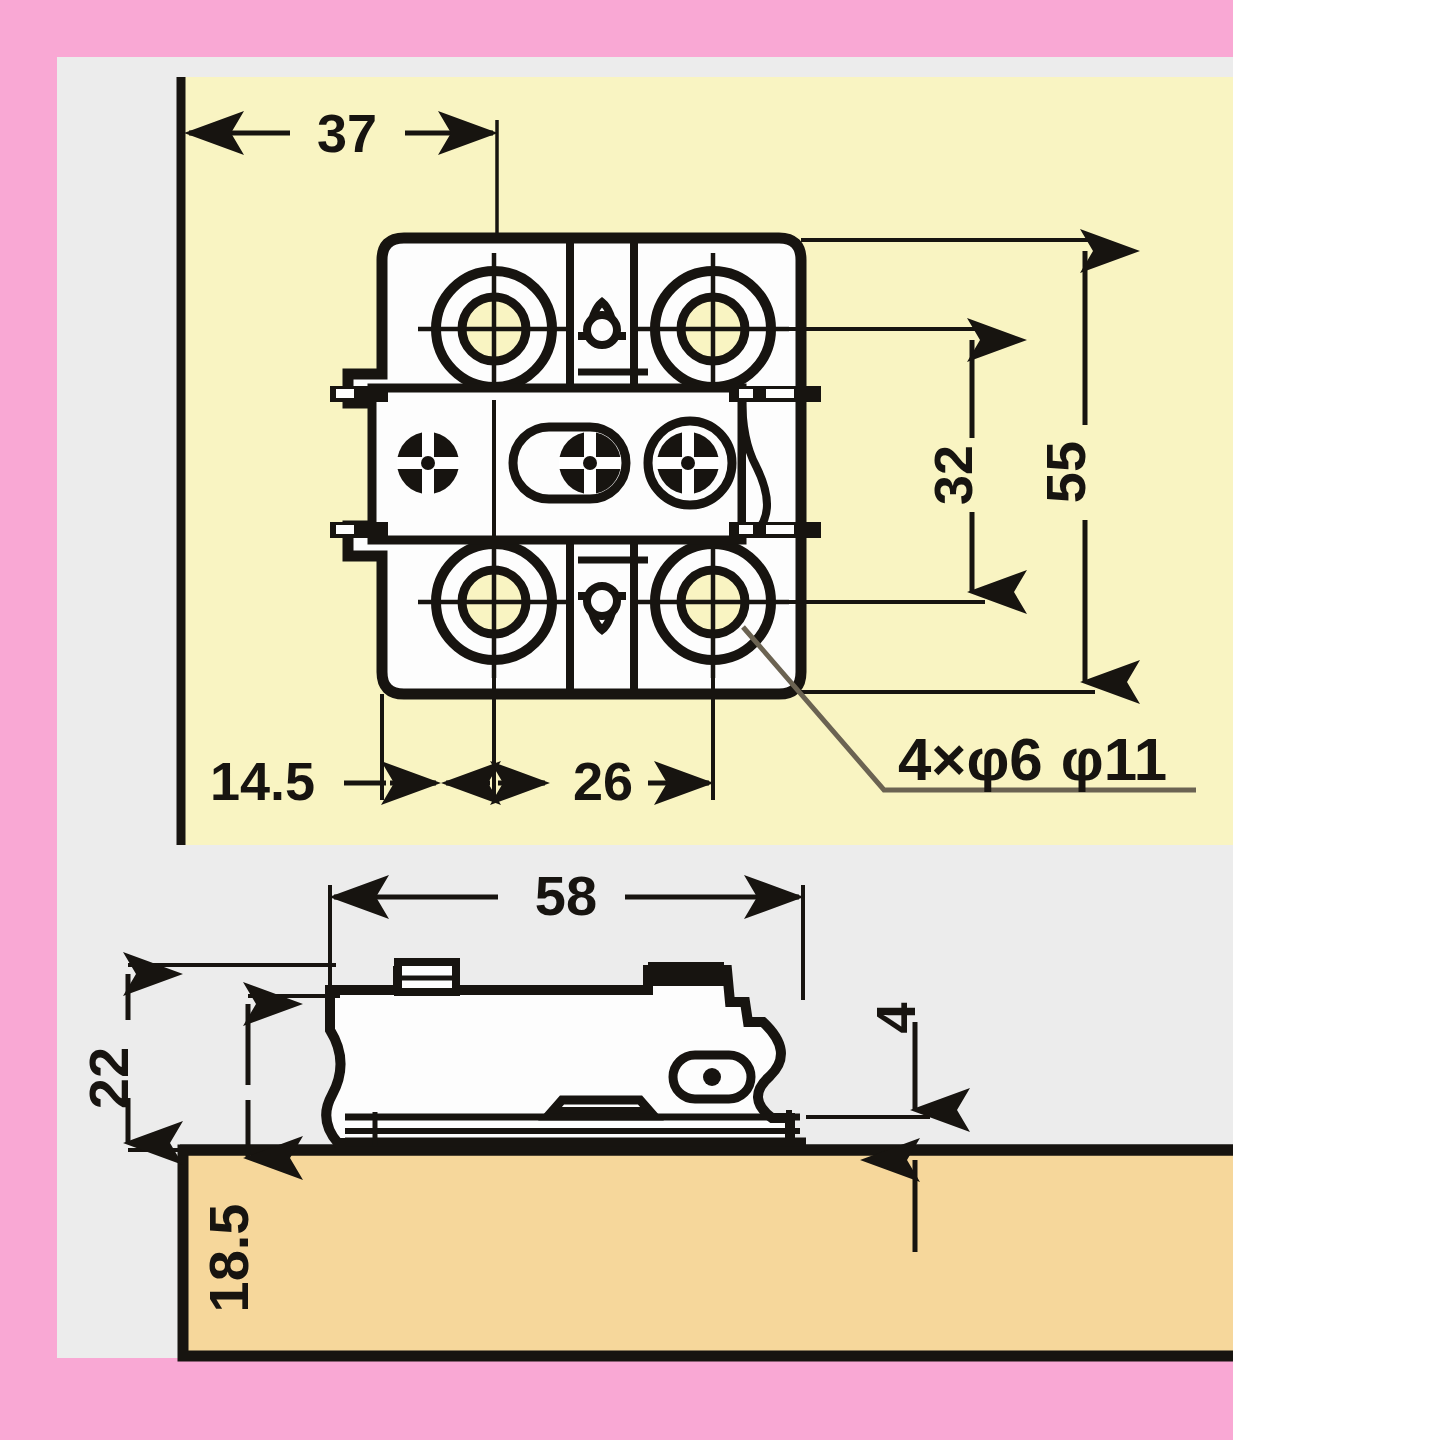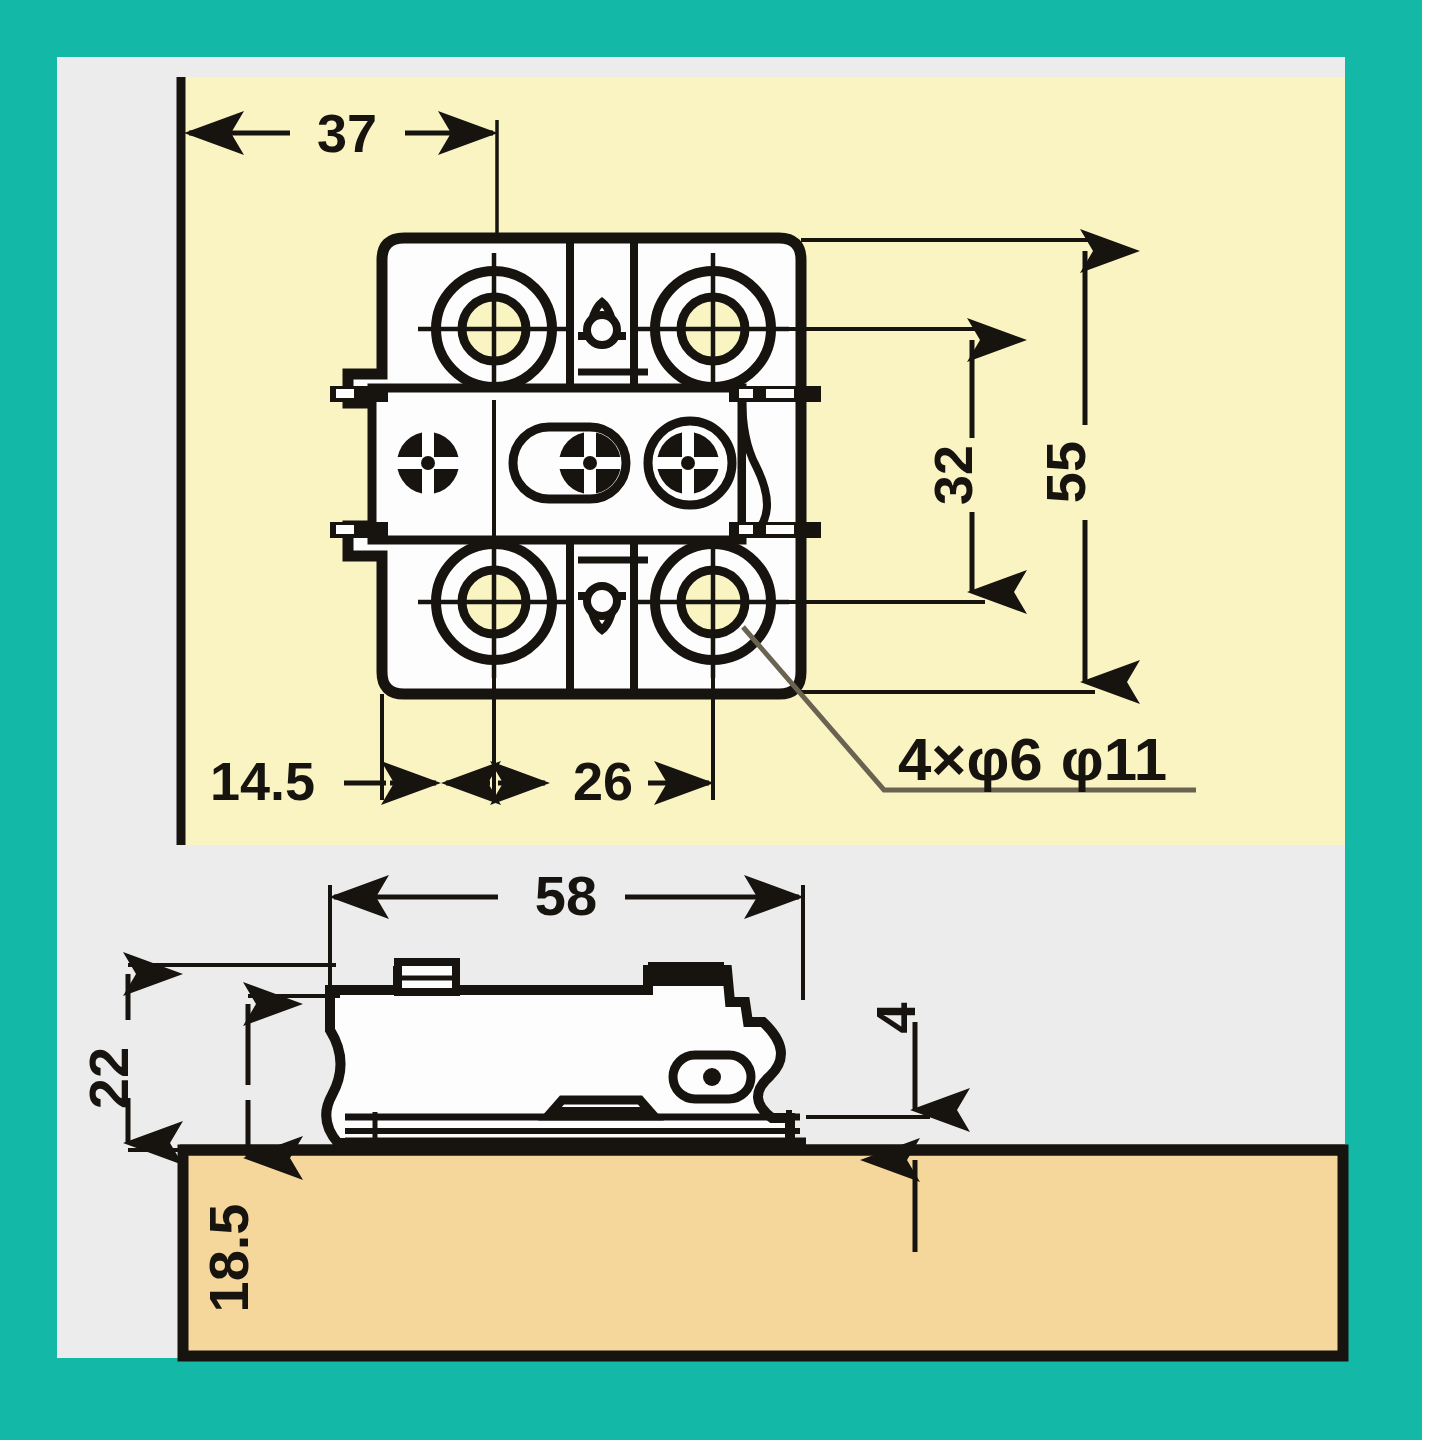--- a/index.html
+++ b/index.html
@@ -3,23 +3,23 @@
 <meta charset="utf-8">
 <title>Hinge Mounting Plate Technical Drawing</title>
 <style>
   html, body {
     margin: 0;
     padding: 0;
     background: #ffffff;
   }
   #sheet {
     position: relative;
-    width: 1422px;
+    width: 1233px;
     height: 1440px;
-    background: #14b8a6;
+    background: #f9a8d4;
     font-family: "Liberation Sans", sans-serif;
     overflow: hidden;
   }
   svg.dwg {
     position: absolute;
     left: 0;
     top: 0;
     width: 1445px;
     height: 1440px;
     display: block;

